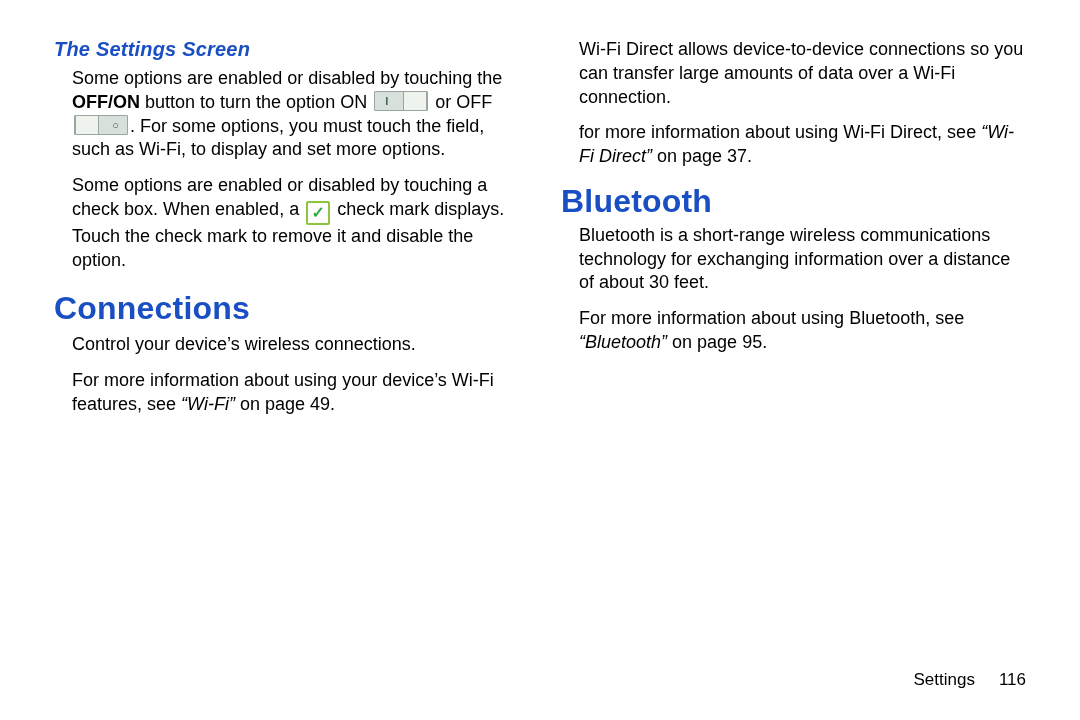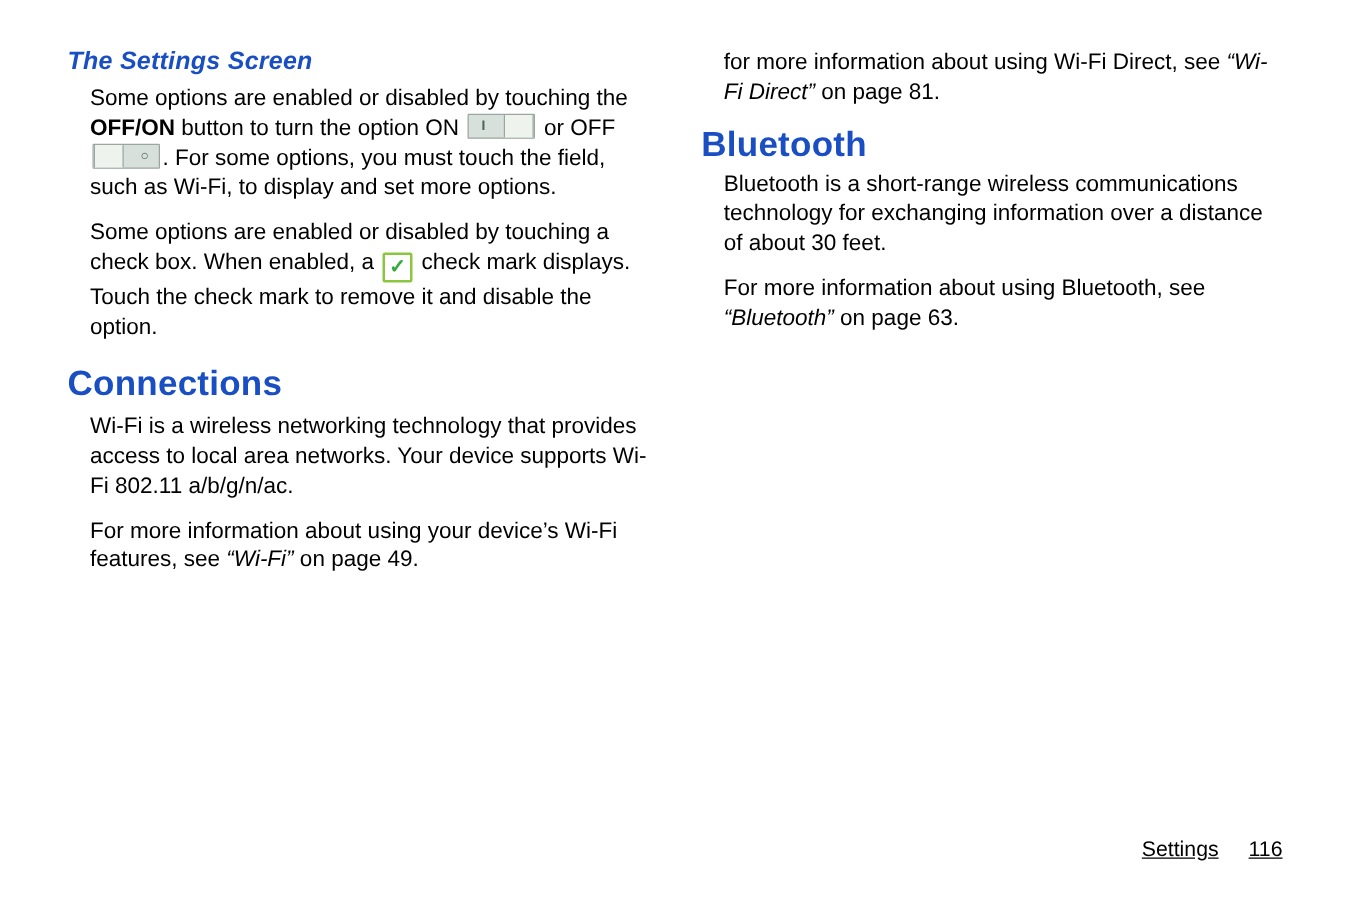--- a/index.html
+++ b/index.html
@@ -31,21 +31,21 @@
   h2.blue-italic {
     margin: 0 0 6px 0;
     font-size: 20px;
     font-weight: 700;
     font-style: italic;
     color: #1a4fc4;
     letter-spacing: 0.2px;
   }
   h1.sect {
     margin: 14px 0 4px 0;
-    font-size: 28px;
+    font-size: 32px;
     font-weight: 800;
     color: #1a4fc4;
     letter-spacing: 0.2px;
   }
   h1.toplevel {
     margin: 18px 0 6px 0;
   }
   p {
     margin: 0 0 12px 0;
     font-size: 18px;
@@ -107,21 +107,20 @@
     font-weight: 900;
     font-size: 16px;
     line-height: 1;
   }
 
 
   .footer {
     text-align: right;
     font-size: 17px;
     padding-top: 10px;
-    text-decoration: underline;
   }
   .footer .num { margin-left: 24px; }
 </style>
 </head>
 <body>
 
 <div class="page">
   <div class="cols">
 
     <div class="col">
@@ -129,36 +128,37 @@
 
       <p class="indent">
         <span>Some options are enabled or disabled by touching the </span><span class="bold">OFF/ON</span><span> button to turn the option ON </span><span class="switch on"><span class="mark"></span><span class="knob"></span></span><span> or OFF </span><span class="switch off"><span class="knob"></span><span class="mark"></span></span><span>. For some options, you must touch the field, such as Wi-Fi, to display and set more options.</span>
       </p>
 
       <p class="indent">
         <span>Some options are enabled or disabled by touching a check box. When enabled, a </span><span class="checkbox">✓</span><span> check mark displays. Touch the check mark to remove it and disable the option.</span>
       </p>
 
       <h1 class="sect toplevel">Connections</h1>
+      <p class="indent">Control your device’s wireless connections.</p>
 
-      <p class="indent">Wi-Fi is a wireless networking technology that provides access to local area networks. Your device supports Wi-Fi 802.11 a/b/g/n/ac.</p>
       <p class="indent">
         <span>For more information about using your device’s Wi-Fi features, see </span><span class="ital">“Wi-Fi”</span><span> on page 49.</span>
       </p>
     </div>
 
     <div class="col">
+      <p class="indent">Wi-Fi Direct allows device-to-device connections so you can transfer large amounts of data over a Wi-Fi connection.</p>
       <p class="indent">
-        <span>for more information about using Wi-Fi Direct, see </span><span class="ital">“Wi-Fi Direct”</span><span> on page 81.</span>
+        <span>for more information about using Wi-Fi Direct, see </span><span class="ital">“Wi-Fi Direct”</span><span> on page 37.</span>
       </p>
 
       <h1 class="sect">Bluetooth</h1>
       <p class="indent">Bluetooth is a short-range wireless communications technology for exchanging information over a distance of about 30 feet.</p>
       <p class="indent">
-        <span>For more information about using Bluetooth, see </span><span class="ital">“Bluetooth”</span><span> on page 63.</span>
+        <span>For more information about using Bluetooth, see </span><span class="ital">“Bluetooth”</span><span> on page 95.</span>
       </p>
     </div>
 
   </div>
 
   <div class="footer">
     <span>Settings</span><span class="num">116</span>
   </div>
 </div>
 

